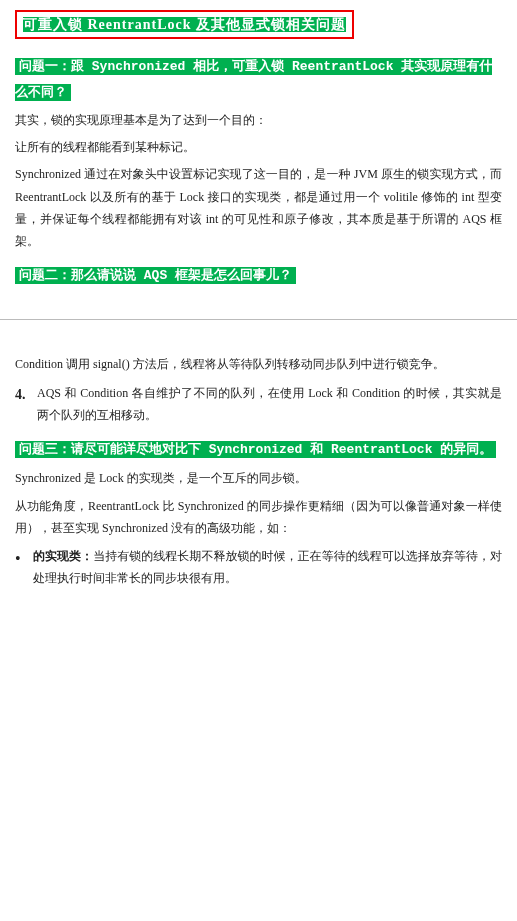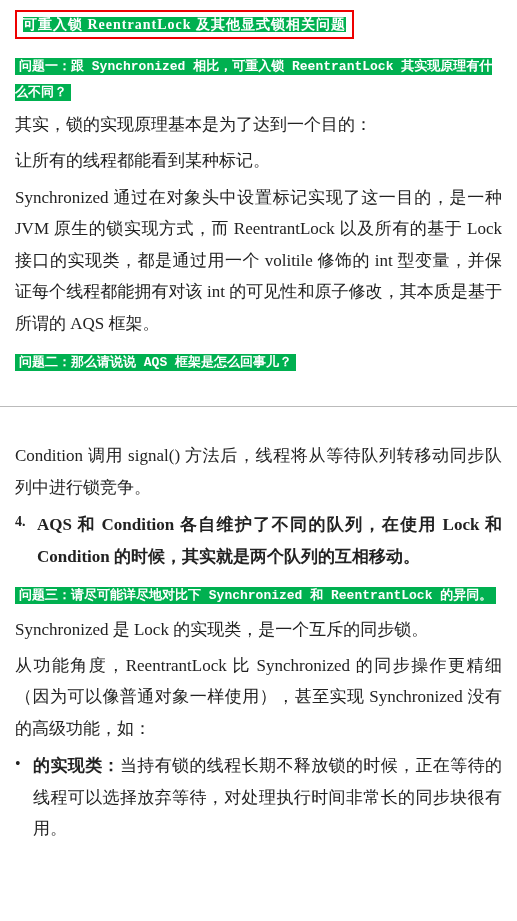--- a/index.html
+++ b/index.html
@@ -45,21 +45,21 @@
       padding: 1px 4px;
       font-size: 13px;
       font-weight: bold;
       font-family: Liberation Mono, monospace;
     }
     .question-line {
       margin: 6px 0 4px 0;
     }
     .para {
       margin: 5px 0;
-      font-size: 17px;
+      font-size: 12px;
       line-height: 1.85;
       color: #222;
       text-align: justify;
     }
     .divider {
       border: none;
       border-top: 1px solid #bbb;
       margin: 18px 0;
     }
     .bottom-section {
@@ -115,21 +115,21 @@
 
   <hr class="divider">
 
   <div class="bottom-section">
 
     <p class="para">Condition  调用  signal()  方法后，线程将从等待队列转移动同步队列中进行锁竞争。</p>
 
     <div class="numbered-item">
       <div class="num">4.</div>
       <div class="item-content">
-        <p class="para" style="margin:0;font-weight:bold;">AQS   和   Condition   各自维护了不同的队列，在使用   Lock   和 Condition  的时候，其实就是两个队列的互相移动。</p>
+        <p class="para" style="margin:0;">AQS   和   Condition   各自维护了不同的队列，在使用   Lock   和 Condition  的时候，其实就是两个队列的互相移动。</p>
       </div>
     </div>
 
     <div class="question-line" style="margin:10px 0 6px 0;">
       <span class="question-box">问题三：请尽可能详尽地对比下   Synchronized   和   ReentrantLock 的异同。</span>
     </div>
 
     <p class="para">Synchronized  是  Lock  的实现类，是一个互斥的同步锁。</p>
     <p class="para">从功能角度，ReentrantLock   比   Synchronized   的同步操作更精细（因为可以像普通对象一样使用），甚至实现   Synchronized   没有的高级功能，如：</p>
 

